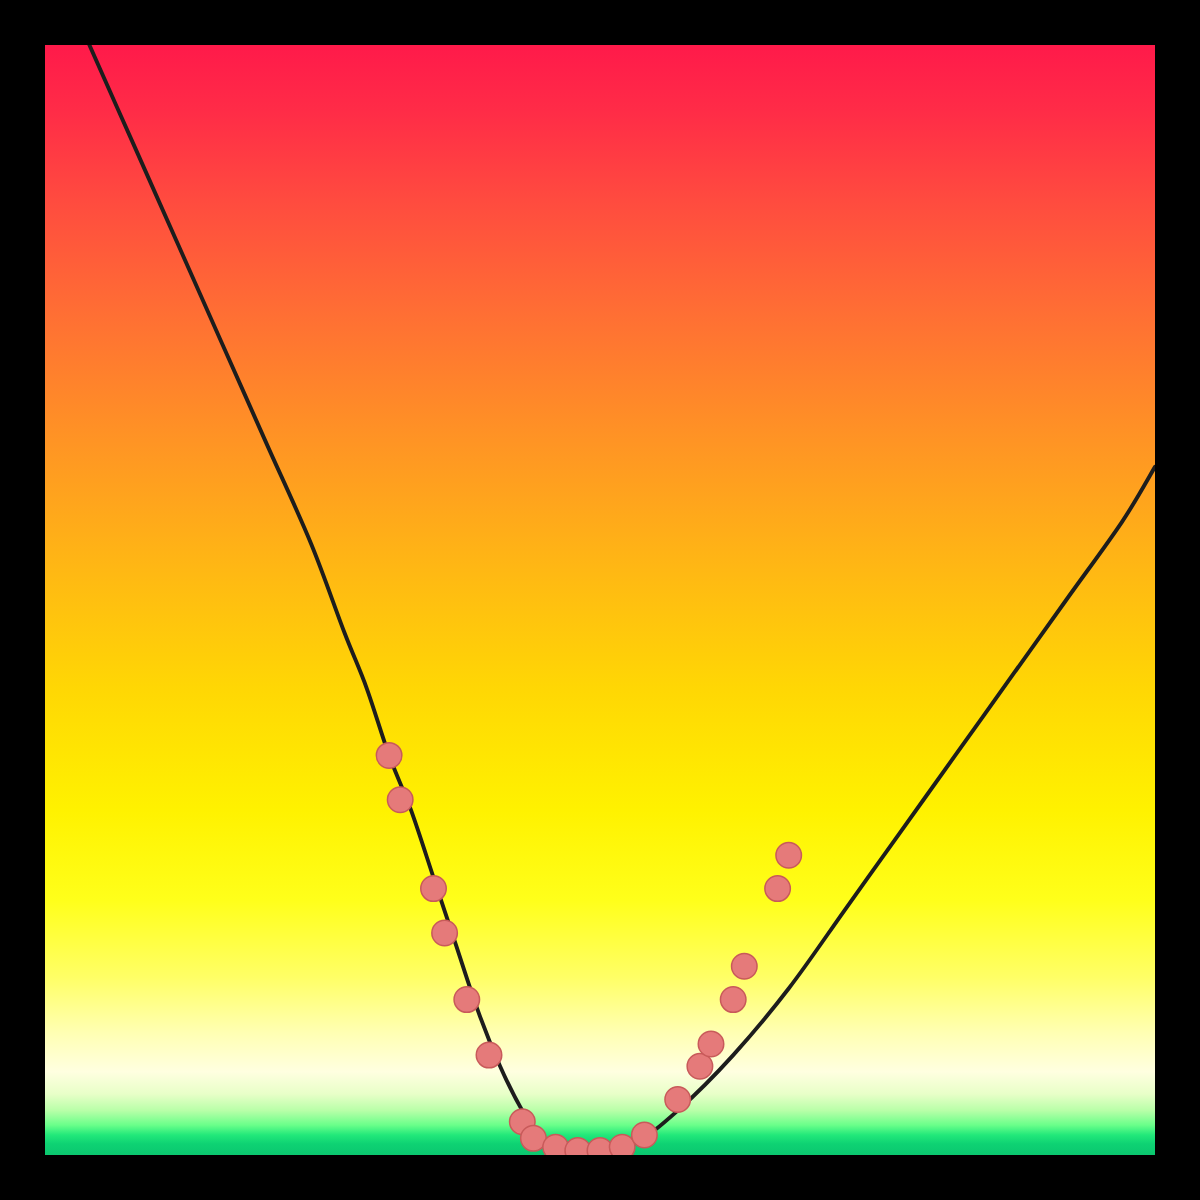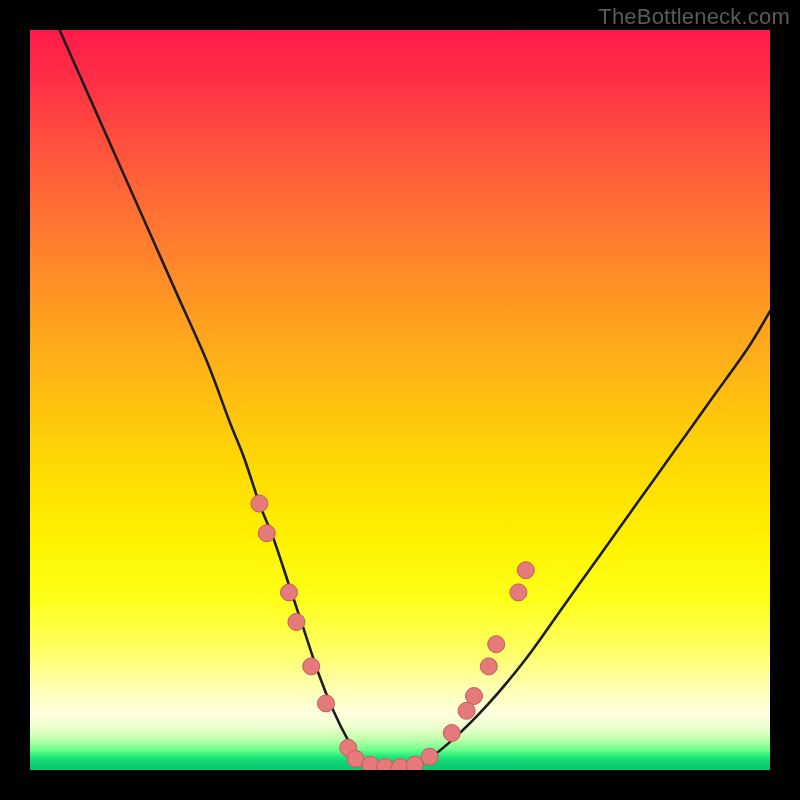--- a/index.html
+++ b/index.html
@@ -64,21 +64,20 @@
     font-size: 22px;
     letter-spacing: 0.2px;
     user-select: none;
   }
 </style>
 </head>
 <body>
 
 <div class="frame">
 
-  <div class="watermark">TheBottleneck.com</div>
 
   <div class="plot">
     <div class="gradient"></div>
 
     <svg class="curve" viewBox="0 0 740 740" preserveAspectRatio="none">
       <path id="curve-path" fill="none" stroke-width="2.6" stroke-linecap="round" stroke-linejoin="round" d="M 29.6 0.0 C 34.5 11.1, 49.3 44.4, 59.2 66.6 C 69.1 88.8, 78.9 111.0, 88.8 133.2 C 98.7 155.4, 108.5 177.6, 118.4 199.8 C 128.3 222.0, 138.1 244.2, 148.0 266.4 C 157.9 288.6, 169.0 312.0, 177.6 333.0 C 186.2 354.0, 193.6 376.2, 199.8 392.2 C 206.0 408.2, 209.7 415.6, 214.6 429.2 C 219.5 442.8, 224.5 460.0, 229.4 473.6 C 234.3 487.2, 239.3 497.0, 244.2 510.6 C 249.1 524.2, 254.1 540.2, 259.0 555.0 C 263.9 569.8, 268.9 584.6, 273.8 599.4 C 278.7 614.2, 283.7 630.2, 288.6 643.8 C 293.5 657.4, 298.5 669.7, 303.4 680.8 C 308.3 691.9, 313.3 701.8, 318.2 710.4 C 323.1 719.0, 328.1 727.7, 333.0 732.6 C 337.9 737.5, 342.9 738.8, 347.8 740.0 C 352.7 741.2, 355.2 741.2, 362.6 740.0 C 370.0 738.8, 382.3 737.5, 392.2 732.6 C 402.1 727.7, 410.7 720.3, 421.8 710.4 C 432.9 700.5, 446.5 687.0, 458.8 673.4 C 471.1 659.8, 483.5 645.0, 495.8 629.0 C 508.1 613.0, 520.5 594.5, 532.8 577.2 C 545.1 559.9, 557.5 542.7, 569.8 525.4 C 582.1 508.1, 594.5 490.9, 606.8 473.6 C 619.1 456.3, 631.5 439.1, 643.8 421.8 C 656.1 404.5, 668.5 387.3, 680.8 370.0 C 693.1 352.7, 707.9 333.0, 717.8 318.2 C 727.7 303.4, 736.3 287.4, 740.0 281.2" stroke="#1d1d1d"></path>
       <g id="marker-group">
           <circle cx="229.4" cy="473.6" r="8.5" fill="#e57a7a" stroke="#c85a5a" stroke-width="1"></circle>
           <circle cx="236.8" cy="503.2" r="8.5" fill="#e57a7a" stroke="#c85a5a" stroke-width="1"></circle>
           <circle cx="259.0" cy="562.4" r="8.5" fill="#e57a7a" stroke="#c85a5a" stroke-width="1"></circle>

